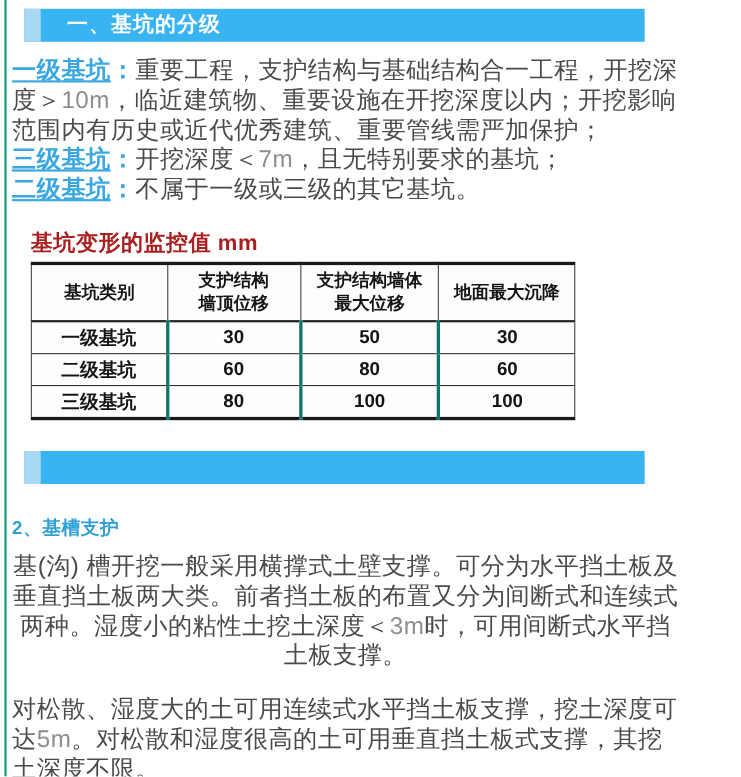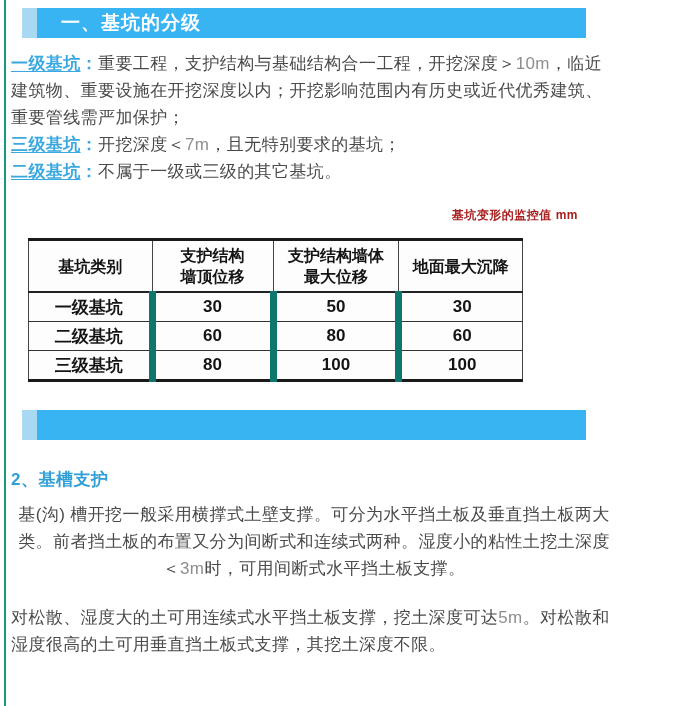--- a/index.html
+++ b/index.html
@@ -28,36 +28,36 @@
     color:#ffffff; font-weight:bold; font-size:19px;
     line-height:30px; padding-left:24px; letter-spacing:1px;
     white-space:nowrap;
   }
   .bar-1 { margin-bottom:12px; }
   .bar-2 { margin-top:28px; margin-bottom:10px; }
 
   
   .para {
     width:606px; margin:0 0 0 1px;
-    font-size:17px; line-height:27px; color:#4a4a4a;
+    font-size:22px; line-height:27px; color:#4a4a4a;
     letter-spacing:0.4px;
   }
   .label {
     color:#3aa8e0; font-weight:bold;
     text-decoration:underline;
     text-underline-offset:2px;
   }
   .label-colon { color:#3aa8e0; font-weight:bold; }
   .m { color:#8e8e8e; }
 
   
   .table-title {
-    width:550px; margin:22px 0 14px 18px;
-    text-align:right;
-    color:#a82020; font-weight:bold; font-size:12px;
+    width:550px; margin:22px 0 4px 18px;
+    text-align:left;
+    color:#a82020; font-weight:bold; font-size:20px;
     letter-spacing:0.5px;
   }
   table.monitor {
     width:495px; margin-left:18px;
     border-collapse:collapse;
     border-top:3px solid #1a1a1a;
     border-bottom:3px solid #1a1a1a;
     border-left:1px solid #444;
     border-right:1px solid #444;
     color:#141414;
@@ -68,21 +68,21 @@
     white-space:pre-line;
     padding:4px 2px; height:38px;
     border-bottom:2px solid #222;
     border-left:1px solid #444;
     line-height:21px;
   }
   table.monitor td {
     font-size:17px; font-weight:bold;
     text-align:center; height:26px;
     border-bottom:1px solid #333;
-    border-left:7px solid #0f766e;
+    border-left:3px solid #0f766e;
     padding:1px 2px;
   }
   table.monitor th:first-child, table.monitor td:first-child { border-left:none; }
   table.monitor tr:last-child td { border-bottom:none; }
   table.monitor col.c1 { width:25%; }
   table.monitor col.c2 { width:24.5%; }
   table.monitor col.c3 { width:25.5%; }
   table.monitor col.c4 { width:25%; }
 
   .sub-heading {

